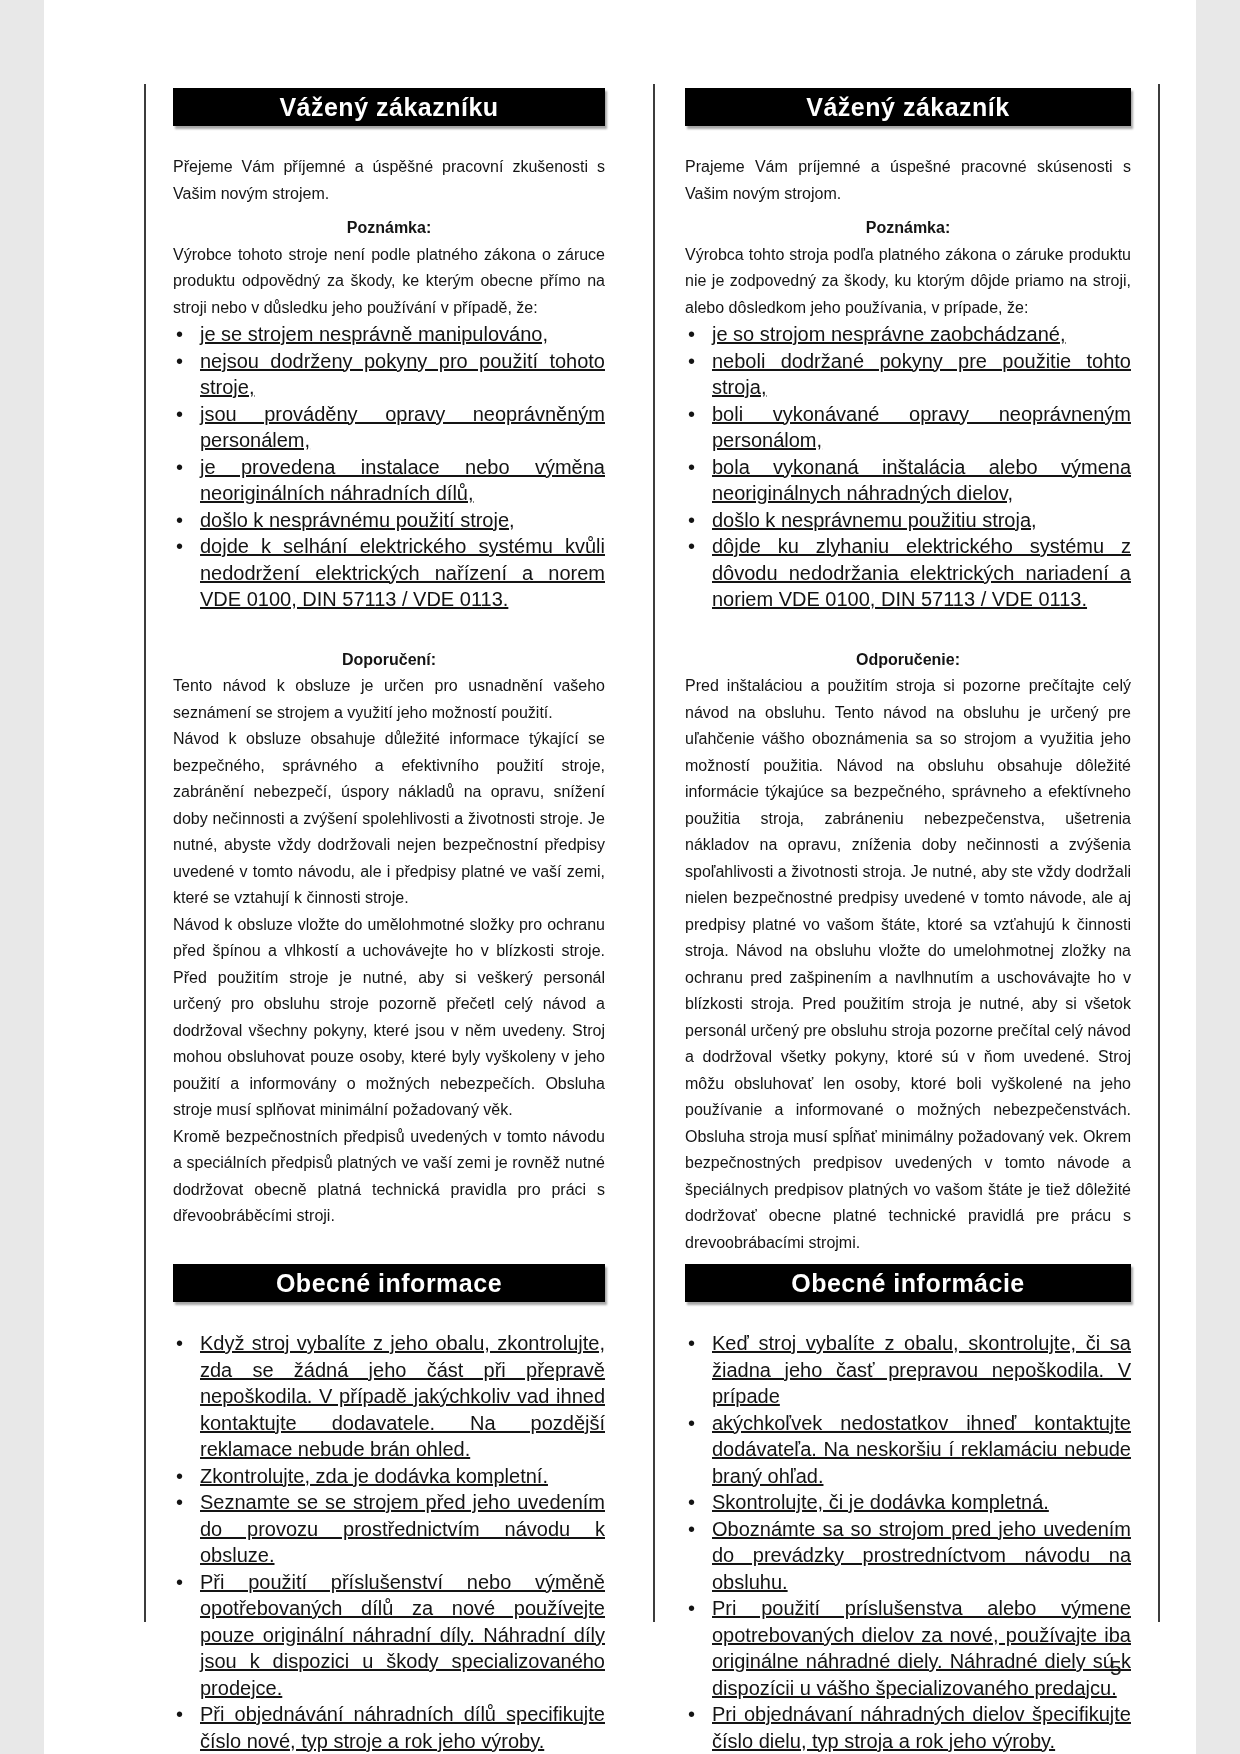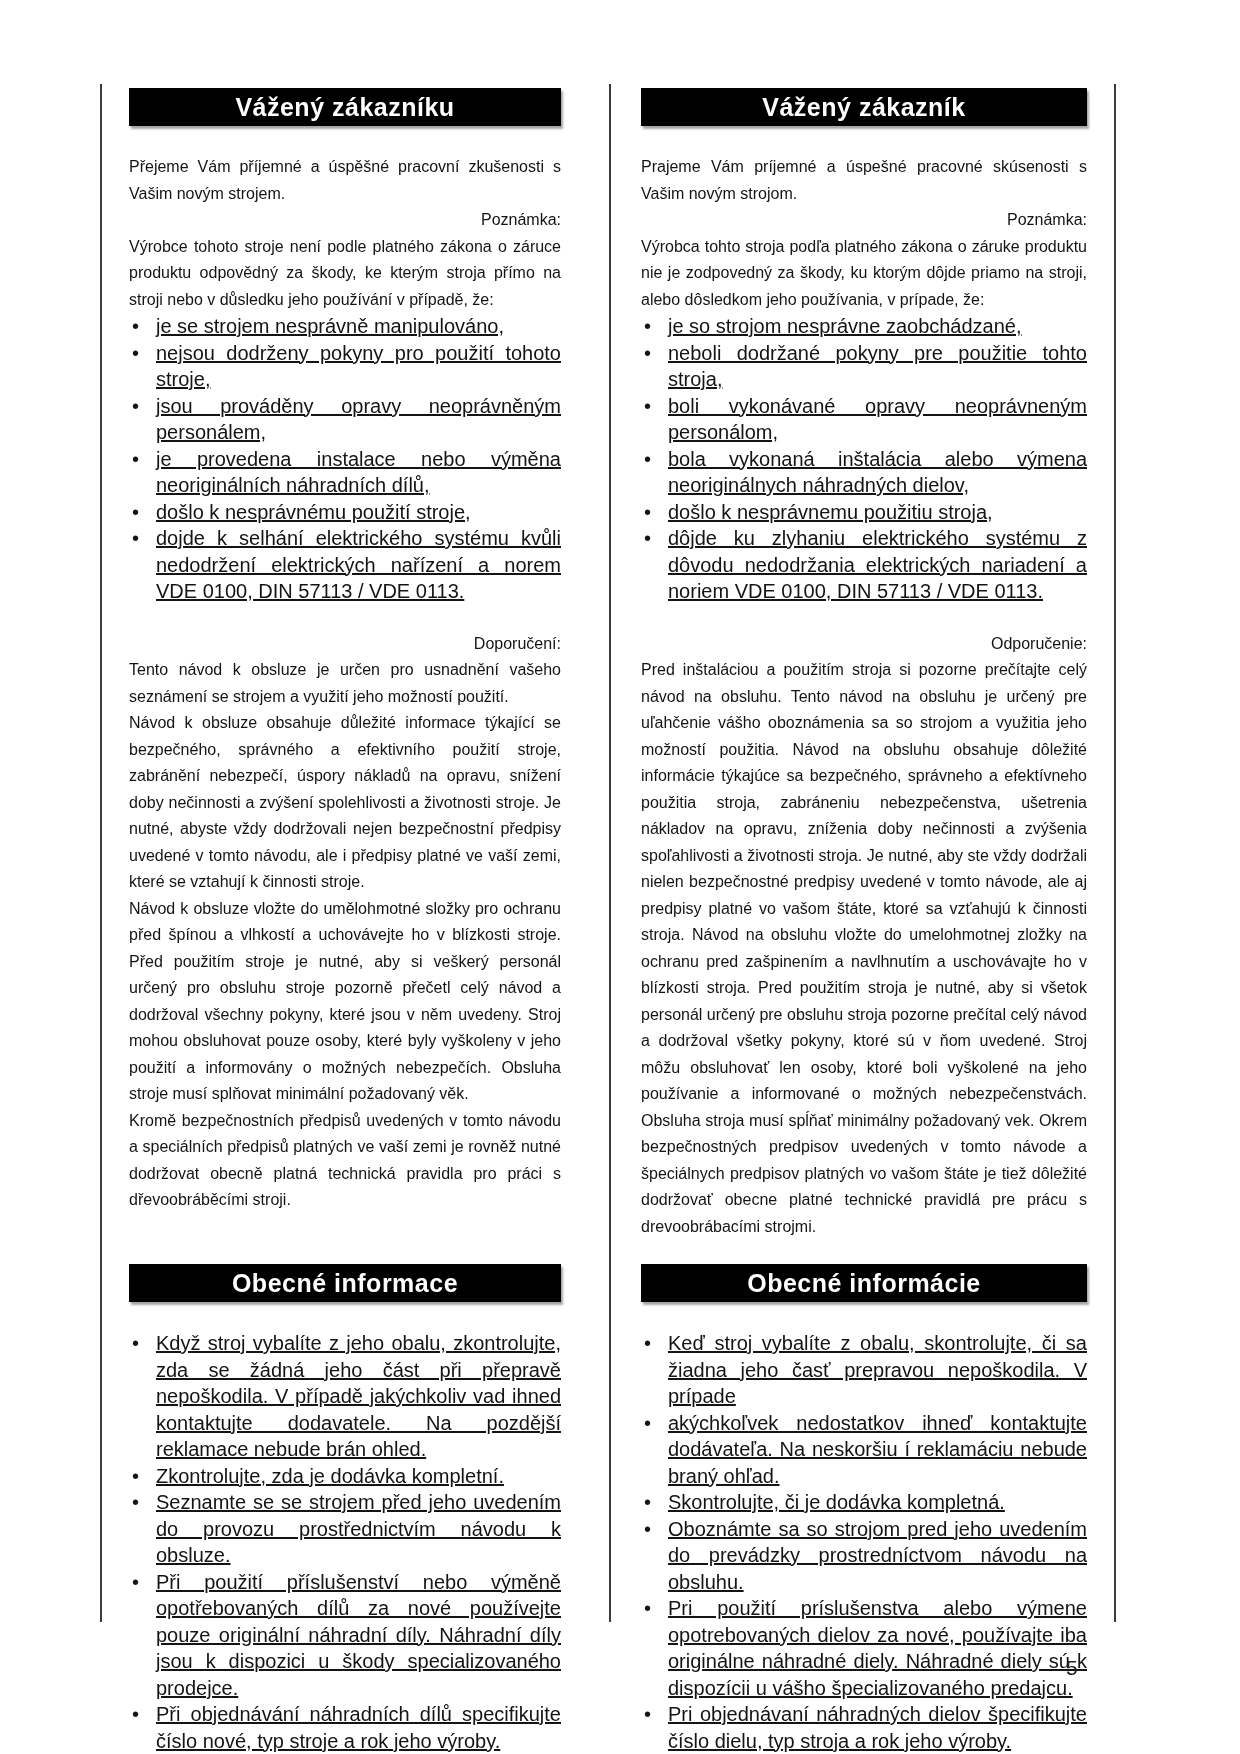--- a/index.html
+++ b/index.html
@@ -1,18 +1,18 @@
 <!DOCTYPE html>
 <html lang="cs"><head>
 <meta charset="utf-8">
 <style>
   html,body{margin:0;padding:0;background:#e8e8e8;}
   .page{
     position:relative;
-    width:1240px;height:1754px;
+    width:1152px;height:1754px;
     background:#ffffff;
     font-family:"Liberation Sans", sans-serif;
     color:#141414;
     overflow:hidden;
     margin:0 auto;
   }
   .vrule{position:absolute;top:84px;width:2px;height:1538px;background:#3c3c3c;}
   .vrule.r1{left:100px;}
   .vrule.r2{left:609px;}
   .vrule.r3{left:1114px;}
@@ -29,21 +29,21 @@
     text-align:center;
     font-size:25px;
     font-weight:bold;
     height:38px;
     line-height:38px;
     letter-spacing:0.5px;
     box-shadow:2px 3px 2px rgba(0,0,0,0.35);
     margin-bottom:28px;
   }
   p{margin:0;font-size:16px;line-height:26.5px;text-align:justify;}
-  p.label{font-weight:normal;text-align:right;}
+  p.label{font-weight:bold;text-align:center;margin-top:8px;}
   .sp{height:26px;}
   .bullets{margin:0;}
   .bullet{display:flex;font-size:20px;line-height:26.5px;}
   .dot{flex:none;width:24px;padding-left:3px;}
   .btext{flex:1;text-align:justify;text-decoration:underline;}
   .pageno{position:absolute;left:1066px;top:1656px;font-size:21px;color:#222;}
 </style>
 </head>
 <body>
 
@@ -52,21 +52,21 @@
   <div class="vrule r1"></div>
   <div class="vrule r2"></div>
   <div class="vrule r3"></div>
 
   <div class="colA col-left">
     <div class="bar">
       <span>Vážený zákazníku</span>
     </div>
     <p>Přejeme Vám příjemné a úspěšné pracovní zkušenosti s Vašim novým strojem.</p>
     <p class="label">Poznámka:</p>
-    <p>Výrobce tohoto stroje není podle platného zákona o záruce produktu odpovědný za škody, ke kterým stroja přímo na stroji nebo v důsledku jeho používání v případě, že:</p>
+    <p>Výrobce tohoto stroje není podle platného zákona o záruce produktu odpovědný za škody, ke kterým obecne přímo na stroji nebo v důsledku jeho používání v případě, že:</p>
     <div class="bullets">
       <div class="bullet">
         <span class="dot">•</span>
         <span class="btext">je se strojem nesprávně manipulováno,</span>
       </div>
       <div class="bullet">
         <span class="dot">•</span>
         <span class="btext">nejsou dodrženy pokyny pro použití tohoto stroje,</span>
       </div>
       <div class="bullet">

